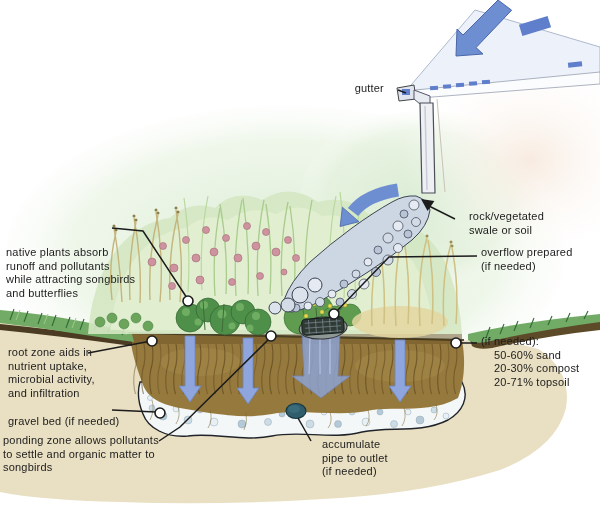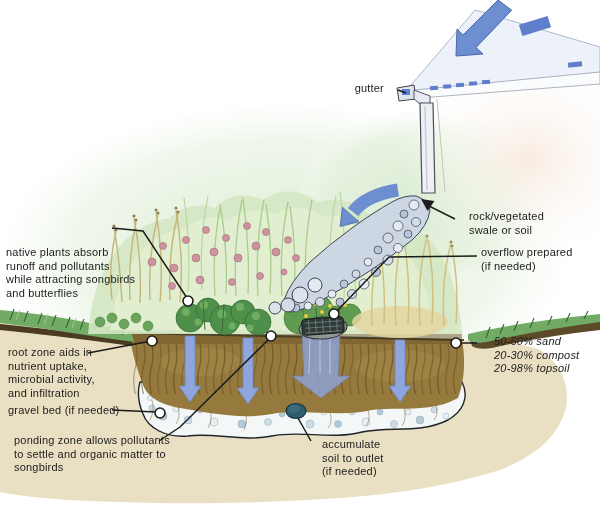--- a/index.html
+++ b/index.html
@@ -1,21 +1,21 @@
 <!DOCTYPE html>
 <html><head>
 <meta charset="utf-8">
 <style>
   html,body{margin:0;padding:0;background:#fff;}
   .stage{position:relative;width:600px;height:508px;background:#ffffff;overflow:hidden;
          font-family:"Liberation Sans",sans-serif;}
   .art{position:absolute;left:0;top:0;width:600px;height:508px;}
   .lbl{position:absolute;color:#1c1c1c;font-size:11px;line-height:13.5px;letter-spacing:.2px;}
   .lbl span{display:block;white-space:nowrap;}
-  .lbl .indent{padding-left:13px;font-style:italic;}
+  .lbl .indent{padding-left:13px;}
   .lbl-r{text-align:right;}
 </style>
 </head>
 <body>
 
 <div class="stage">
 
 <svg class="art" viewBox="0 0 600 508">
   <defs>
     <radialGradient id="greenWash" cx="0.5" cy="0.5" r="0.55">
@@ -444,49 +444,50 @@
   <span>and butterflies</span>
 </div>
 
 <div class="lbl" style="left:8px;top:346px;">
   <span>root zone aids in</span>
   <span>nutrient uptake,</span>
   <span>microbial activity,</span>
   <span>and infiltration</span>
 </div>
 
-<div class="lbl" style="left:8px;top:404px;">
+<div class="lbl" style="left:8px;top:415px;">
   <span>gravel bed (if needed)</span>
 </div>
 
-<div class="lbl" style="left:14px;top:434px;">
+<div class="lbl" style="left:3px;top:434px;">
   <span>ponding zone allows pollutants</span>
   <span>to settle and organic matter to</span>
   <span>songbirds</span>
 </div>
 
 <div class="lbl lbl-r" style="left:340px;top:82px;width:44px;text-align:right;">
   <span>gutter</span>
 </div>
 
 <div class="lbl" style="left:469px;top:210px;">
   <span>rock/vegetated</span>
   <span>swale or soil</span>
 </div>
 
 <div class="lbl" style="left:481px;top:246px;">
   <span>overflow prepared</span>
   <span>(if needed)</span>
 </div>
 
 <div class="lbl" style="left:481px;top:335px;">
+  <span>(if needed):</span>
   <span class="indent">50-60% sand</span>
   <span class="indent">20-30% compost</span>
-  <span class="indent">20-98% topsoil</span>
+  <span class="indent">20-71% topsoil</span>
 </div>
 
 <div class="lbl" style="left:322px;top:438px;">
   <span>accumulate</span>
-  <span>soil to outlet</span>
+  <span>pipe to outlet</span>
   <span>(if needed)</span>
 </div>
 
 </div>
 
 </body></html>

